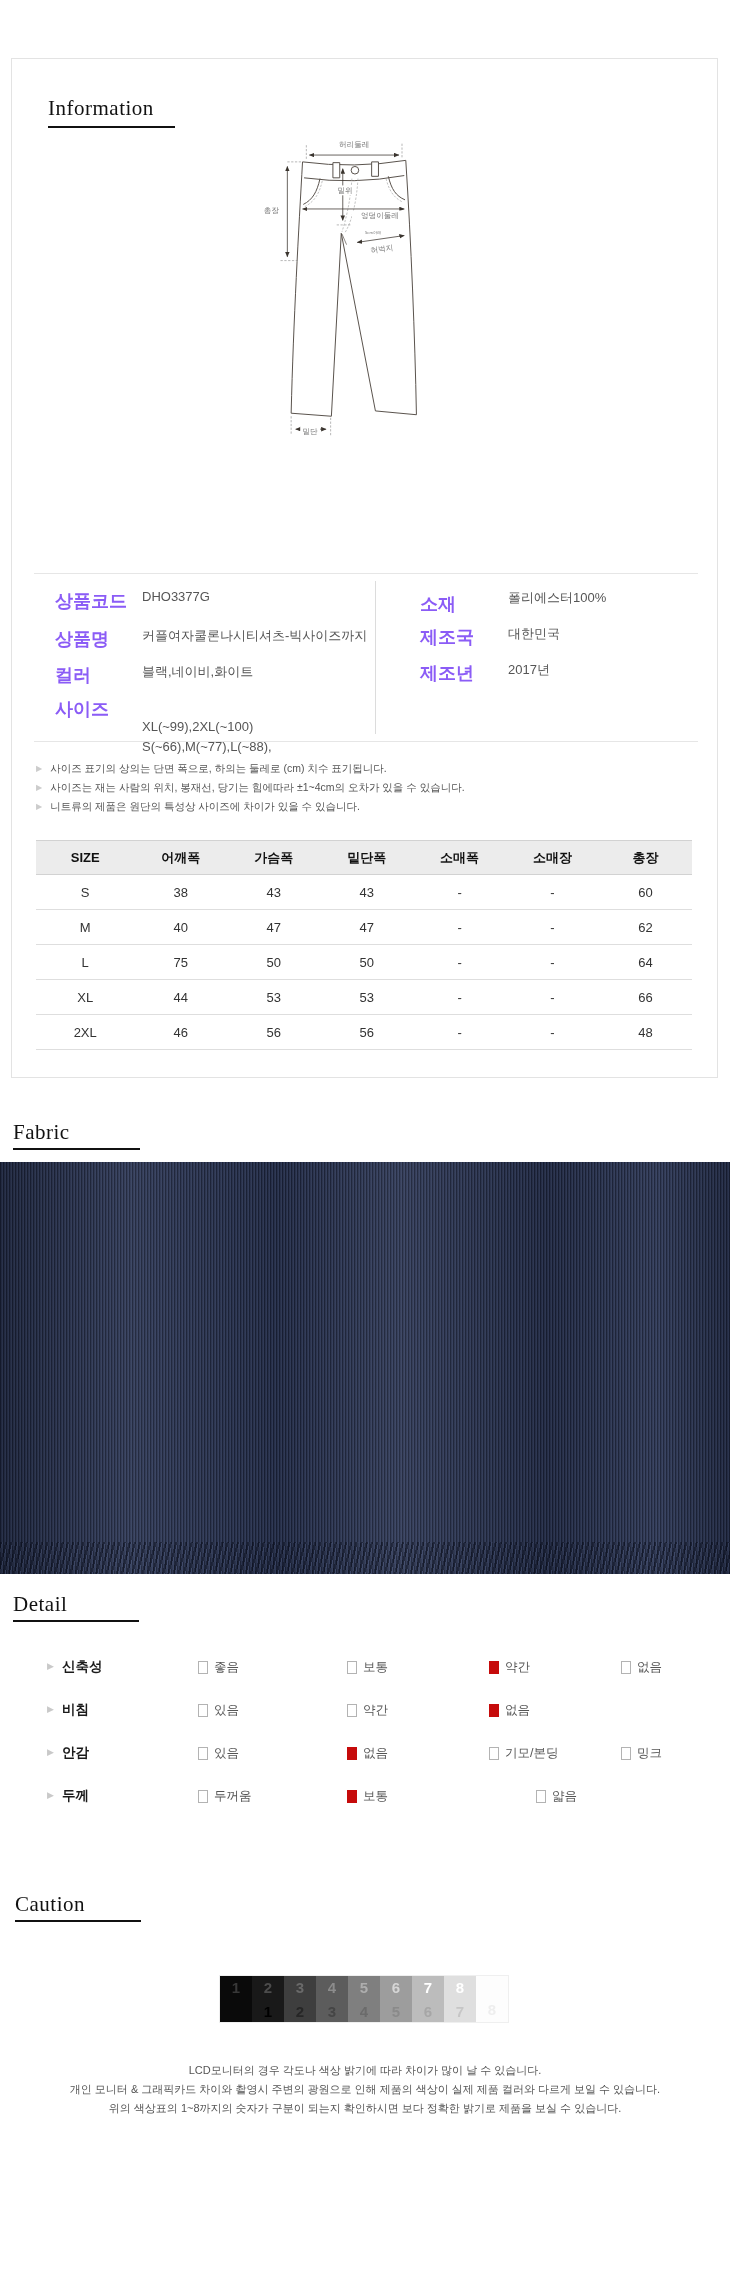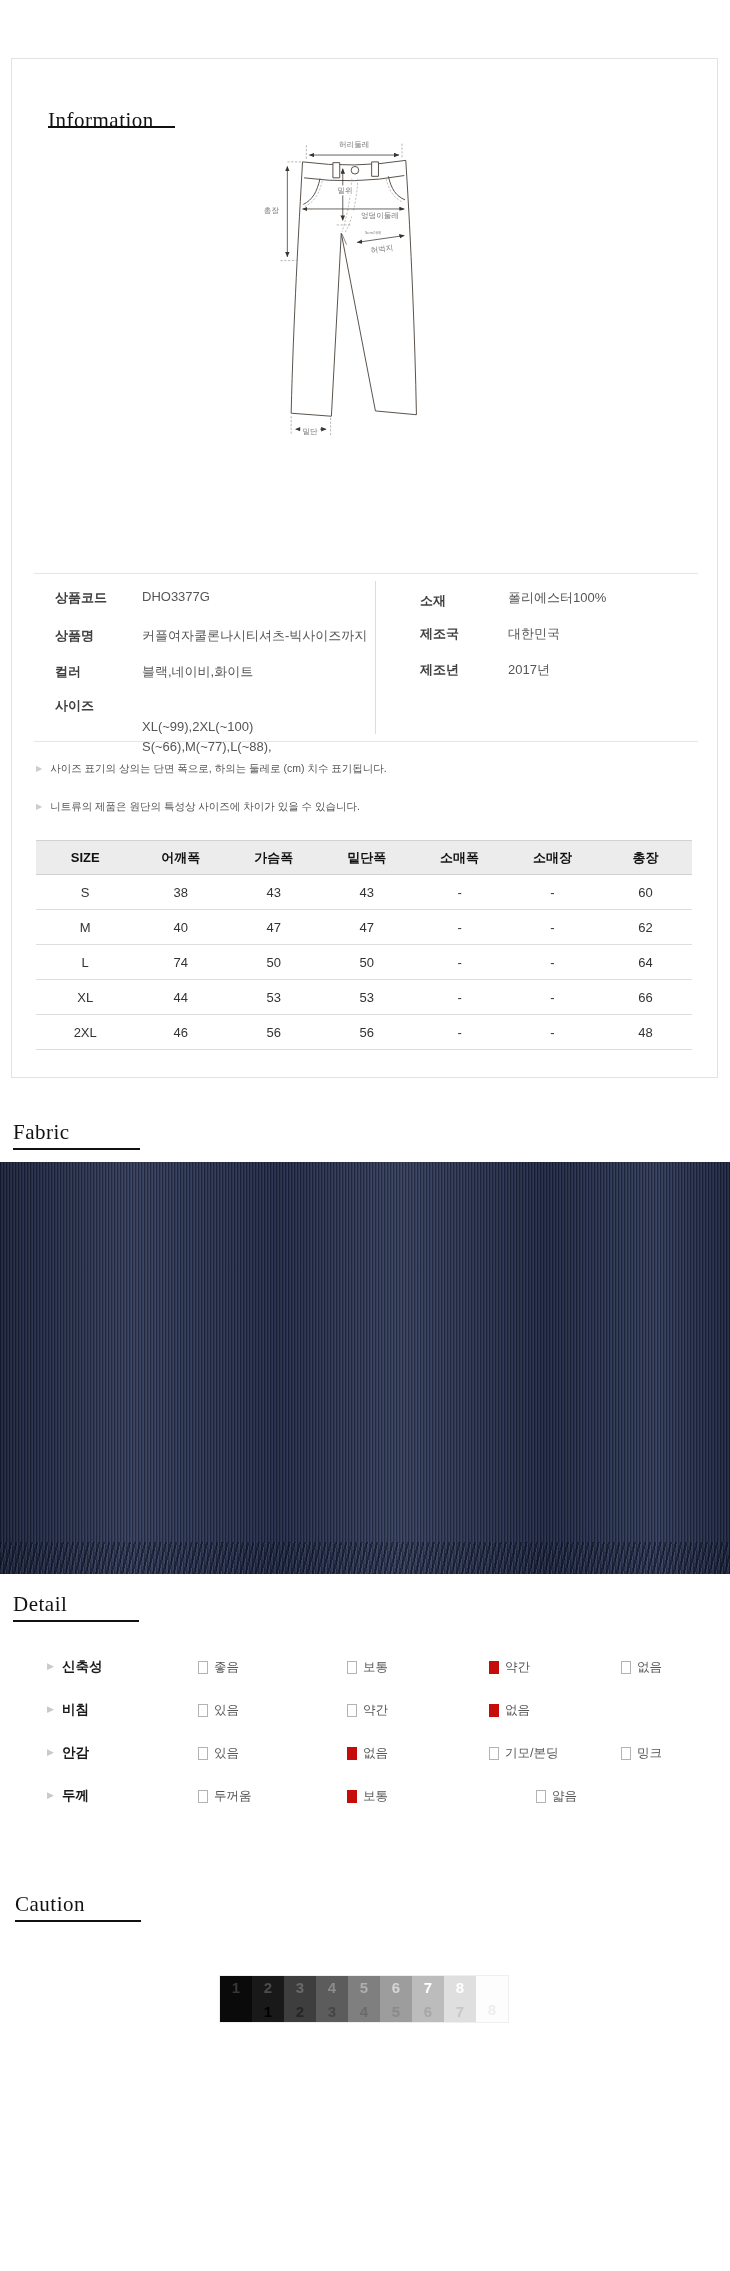--- a/index.html
+++ b/index.html
@@ -10,21 +10,21 @@
 
   
   .info-box { left:11px; top:58px; width:707px; height:1020px; border:1px solid #e3e3e3; background:#fff; }
 
   .serif-heading { font-family:"Liberation Serif","DejaVu Serif",serif; font-size:21px; color:#111; letter-spacing:0.5px; }
   .heading-rule { height:0; border-top:2px solid #111; }
 
   
   .hairline { height:1px; background:#e6e6e6; }
   .vdivider { width:1px; background:#dcdcdc; }
-  .info-label { font-size:13px; font-weight:bold; color:#404040; white-space:nowrap; }
+  .info-label { font-size:18px; font-weight:bold; color:#8b5cf6; white-space:nowrap; }
   .info-value { font-size:13px; color:#555; white-space:nowrap; }
 
   
   .note-line { position:absolute; left:36px; white-space:nowrap; }
   .note-marker { color:#cccccc; font-size:8px; vertical-align:1px; }
   .note-text { font-size:10.5px; color:#555; margin-left:8px; }
 
   
   .size-table { border-collapse:collapse; width:100%; table-layout:fixed; }
   .size-table th { background:#ececec; border-top:1px solid #d2d2d2; border-bottom:1px solid #d2d2d2;
@@ -61,21 +61,21 @@
 
   svg text { font-family:"Liberation Sans","DejaVu Sans",sans-serif; fill:#777; }
 </style>
 </head>
 <body>
 
 <div class="page">
 
   <div class="abs info-box"></div>
 
-  <div class="abs serif-heading" style="left:48px; top:108px;">Information</div>
+  <div class="abs serif-heading" style="left:48px; top:96px;">Information</div>
   <div class="abs heading-rule" style="left:48px; top:126px; width:127px;"></div>
 
   <svg class="abs" style="left:178px; top:130px;" width="284" height="410" viewBox="178 130 284 540">
     <defs>
       <marker id="ah" markerWidth="9" markerHeight="8" refX="6.5" refY="3" orient="auto">
         <path d="M0,0 L7,3 L0,6 z" fill="#3a342e"></path>
       </marker>
       <marker id="ahs" markerWidth="9" markerHeight="8" refX="6.5" refY="3" orient="auto-start-reverse">
         <path d="M0,0 L7,3 L0,6 z" fill="#3a342e"></path>
       </marker>
@@ -149,20 +149,21 @@
 
   <div class="abs info-label" style="left:420px; top:592px;">소재</div>
   <div class="abs info-value" style="left:508px; top:589px;">폴리에스터100%</div>
   <div class="abs info-label" style="left:420px; top:625px;">제조국</div>
   <div class="abs info-value" style="left:508px; top:625px;">대한민국</div>
   <div class="abs info-label" style="left:420px; top:661px;">제조년</div>
   <div class="abs info-value" style="left:508px; top:661px;">2017년</div>
 
   <div class="abs" style="left:0; top:758px; width:707px; height:60px;" id="notes">
       <div class="note-line" style="top: 0px;"><span class="note-marker">▶</span><span class="note-text">사이즈 표기의 상의는 단면 폭으로, 하의는 둘레로 (cm) 치수 표기됩니다.</span></div>
+      <div class="note-line" style="top: 19px;"><span class="note-marker">▶</span><span class="note-text">사이즈는 재는 사람의 위치, 봉재선, 당기는 힘에따라 ±1~4cm의 오차가 있을 수 있습니다.</span></div>
       <div class="note-line" style="top: 38px;"><span class="note-marker">▶</span><span class="note-text">니트류의 제품은 원단의 특성상 사이즈에 차이가 있을 수 있습니다.</span></div>
     </div>
 
   <div class="abs" style="left:36px; top:828px; width:656px;margin-top:12px;">
     <table class="size-table">
       <colgroup>
           <col style="width:15%">
           <col>
           <col>
           <col>
@@ -195,21 +196,21 @@
             <td>M</td>
             <td>40</td>
             <td>47</td>
             <td>47</td>
             <td>-</td>
             <td>-</td>
             <td>62</td>
           </tr>
           <tr>
             <td>L</td>
-            <td>74</td>
+            <td>75</td>
             <td>50</td>
             <td>50</td>
             <td>-</td>
             <td>-</td>
             <td>64</td>
           </tr>
           <tr>
             <td>XL</td>
             <td>44</td>
             <td>53</td>
@@ -351,14 +352,19 @@
       <div class="scale-cell" style="background: rgb(223, 223, 223);">
         <div class="scale-num" style="color: rgb(255, 255, 255);">8</div>
         <div class="scale-num" style="color: rgb(198, 198, 198);">7</div>
       </div>
       <div class="scale-cell" style="background: rgb(253, 253, 253);">
         <div class="scale-num"></div>
         <div class="scale-num" style="color: rgb(238, 238, 238);">8</div>
       </div>
     </div>
 
+  <div class="abs caution-lines" id="caution-lines">
+      <div class="caution-line">LCD모니터의 경우 각도나 색상 밝기에 따라 차이가 많이 날 수 있습니다.</div>
+      <div class="caution-line">개인 모니터 &amp; 그래픽카드 차이와 촬영시 주변의 광원으로 인해 제품의 색상이 실제 제품 컬러와 다르게 보일 수 있습니다.</div>
+      <div class="caution-line">위의 색상표의 1~8까지의 숫자가 구분이 되는지 확인하시면 보다 정확한 밝기로 제품을 보실 수 있습니다.</div>
+    </div>
 
 </div>
 
 </body></html>

